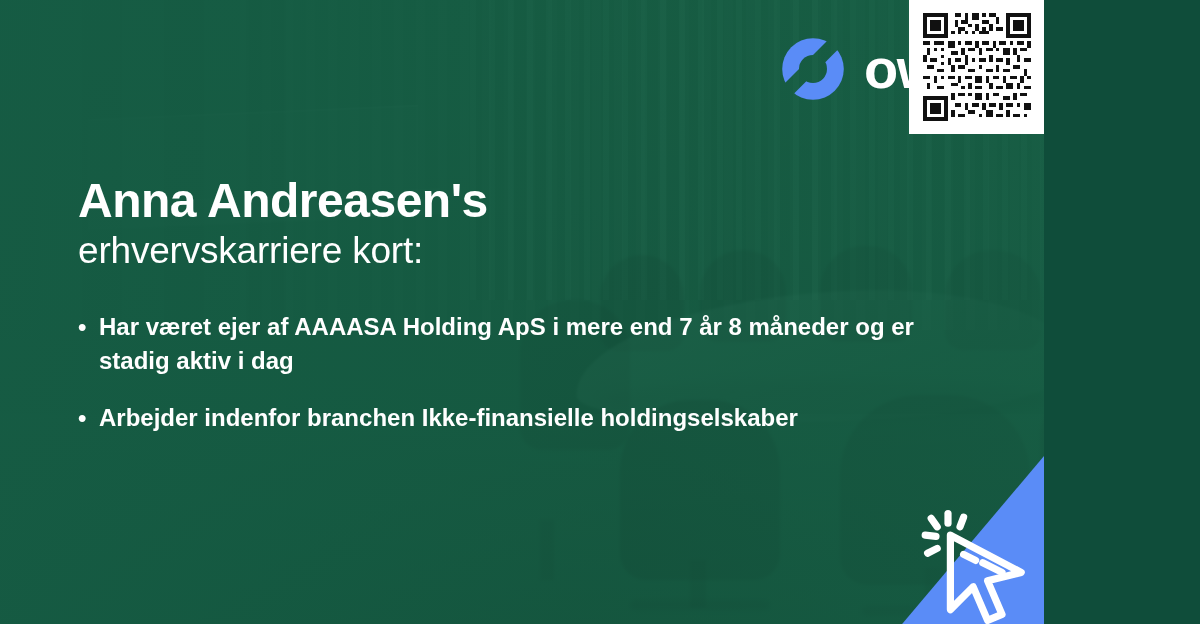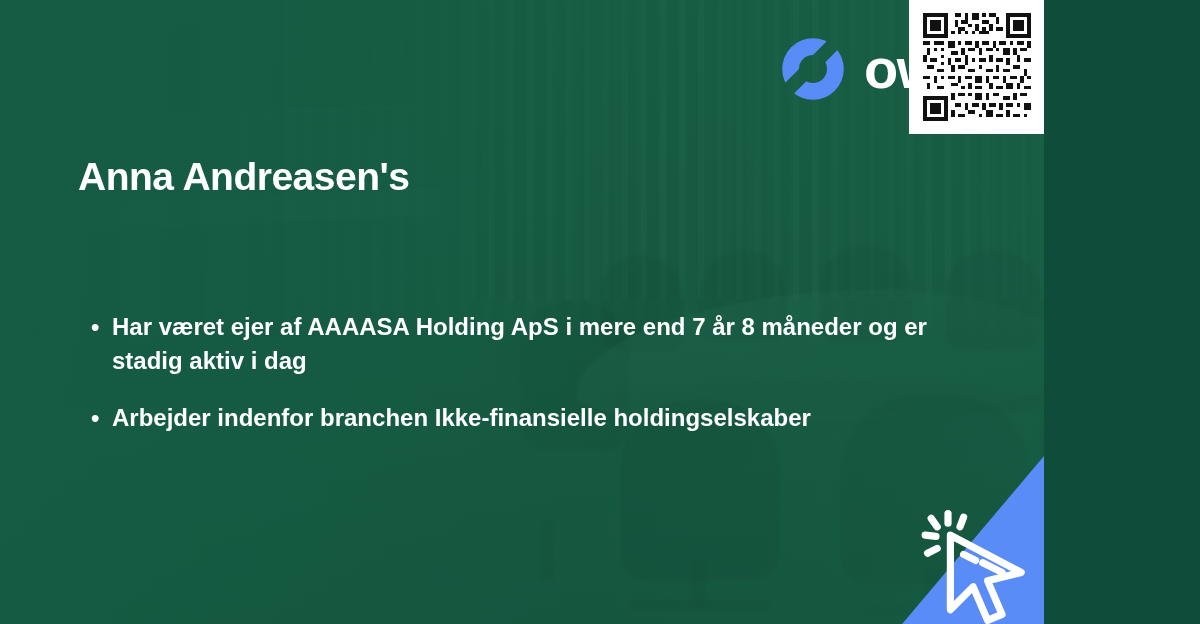--- a/index.html
+++ b/index.html
@@ -162,32 +162,33 @@
     display:flex; align-items:center; justify-content:center;
   }
   .qr-code { width:114px; height:114px; display:block; }
 
   
   .headline {
     position:absolute; left:78px; top:155px;
     color:#ffffff;
   }
   .headline-name {
-    font-size:39px; font-weight:bold;
+    font-size:48px; font-weight:bold;
     line-height:1.12; letter-spacing:-0.5px;
     white-space:nowrap;
+    margin-top:19px;
   }
   .headline-sub {
     font-size:37px; font-weight:normal;
     line-height:1.25; letter-spacing:-0.2px;
     white-space:nowrap;
   }
 
   .facts {
-    position:absolute; left:89px; top:310px;
+    position:absolute; left:76px; top:310px;
     width:920px;
     list-style:none;
     color:#ffffff;
   }
   .fact {
     position:relative;
     padding-left:23px;
     font-size:24px;
     font-weight:bold;
     line-height:1.42;
@@ -417,20 +418,21 @@
           <rect x="22" y="30" width="2" height="1"></rect>
         <rect x="25" y="29" width="1" height="2"></rect>
           <rect x="27" y="30" width="2" height="1"></rect>
         <rect x="30" y="30" width="1" height="1"></rect>
       </g>
     </svg>
   </div>
 
   <div class="headline">
     <div class="headline-name">Anna Andreasen's</div>
+    <div class="headline-sub">erhvervskarriere kort:</div>
   </div>
 
   <ul class="facts">
     <li class="fact">Har været ejer af AAAASA Holding ApS i mere end 7 år 8 måneder og er stadig aktiv i dag</li>
     <li class="fact">Arbejder indenfor branchen Ikke-finansielle holdingselskaber</li>
   </ul>
 
   <div class="corner">
     <div class="corner-tri"></div>
     <svg class="cursor-icon" viewBox="0 0 100 100">

